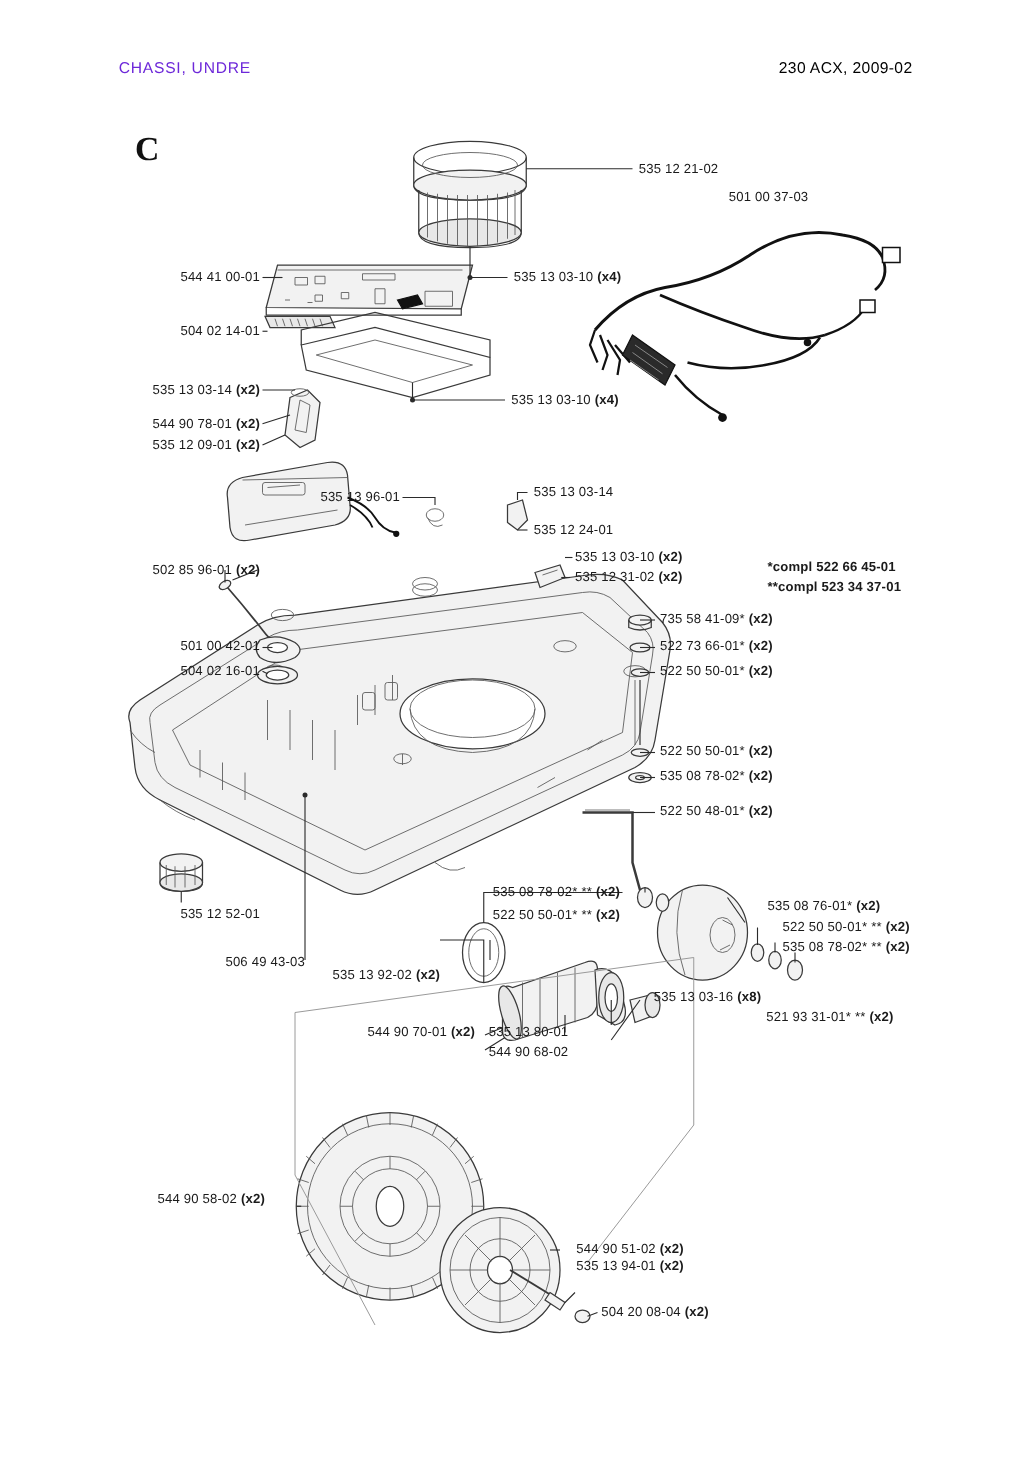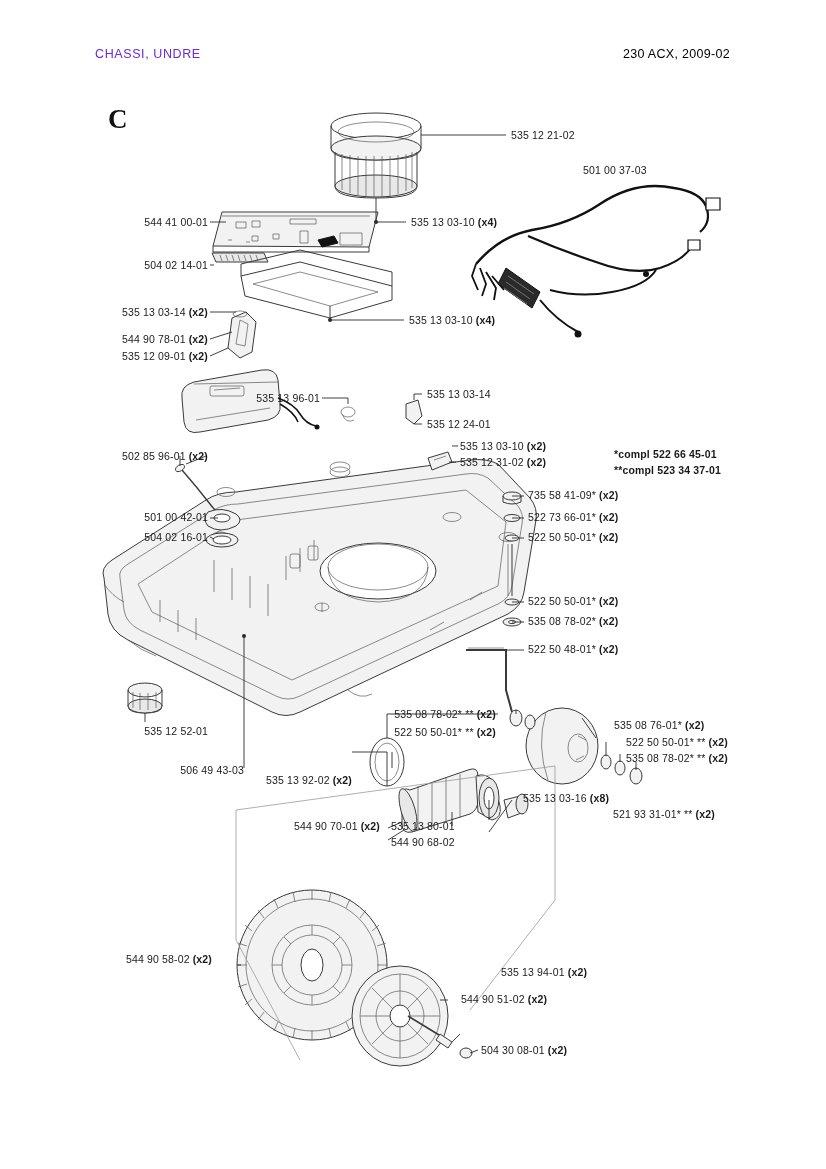--- a/index.html
+++ b/index.html
@@ -448,21 +448,21 @@
       <circle cx="376" cy="222" r="2"></circle>
       <circle cx="330" cy="320" r="2"></circle>
       <circle cx="244" cy="636" r="2"></circle>
     </g>
   </svg>
 
   <div class="lbl" style="left:511px; top:129px;">
     <span>535 12 21-02</span> <b></b>
   </div>
 
-  <div class="lbl" style="left:583px; top:164px;">
+  <div class="lbl" style="left:583px; top:152px;">
     <span>501 00 37-03</span> <b></b>
   </div>
 
   <div class="lbl r" style="left:28px; top:216px; width:180px;">
     <span>544 41 00-01</span> <b></b>
   </div>
 
   <div class="lbl" style="left:411px; top:216px;">
     <span>535 13 03-10</span> <b>(x4)</b>
   </div>
@@ -596,26 +596,26 @@
   </div>
 
   <div class="lbl r" style="left:32px; top:953px; width:180px;">
     <span>544 90 58-02</span> <b>(x2)</b>
   </div>
 
   <div class="lbl" style="left:461px; top:993px;">
     <span>544 90 51-02</span> <b>(x2)</b>
   </div>
 
-  <div class="lbl" style="left:461px; top:966px;margin-left:40px;">
+  <div class="lbl" style="left:461px; top:1007px;">
     <span>535 13 94-01</span> <b>(x2)</b>
   </div>
 
   <div class="lbl" style="left:481px; top:1044px;">
-    <span>504 30 08-01</span> <b>(x2)</b>
+    <span>504 20 08-04</span> <b>(x2)</b>
   </div>
 
   <div class="lbl" style="left:614px; top:448px;">
     <b>*compl 522 66 45-01</b>
   </div>
   <div class="lbl" style="left:614px; top:464px;">
     <b>**compl 523 34 37-01</b>
   </div>
 
 </div>

